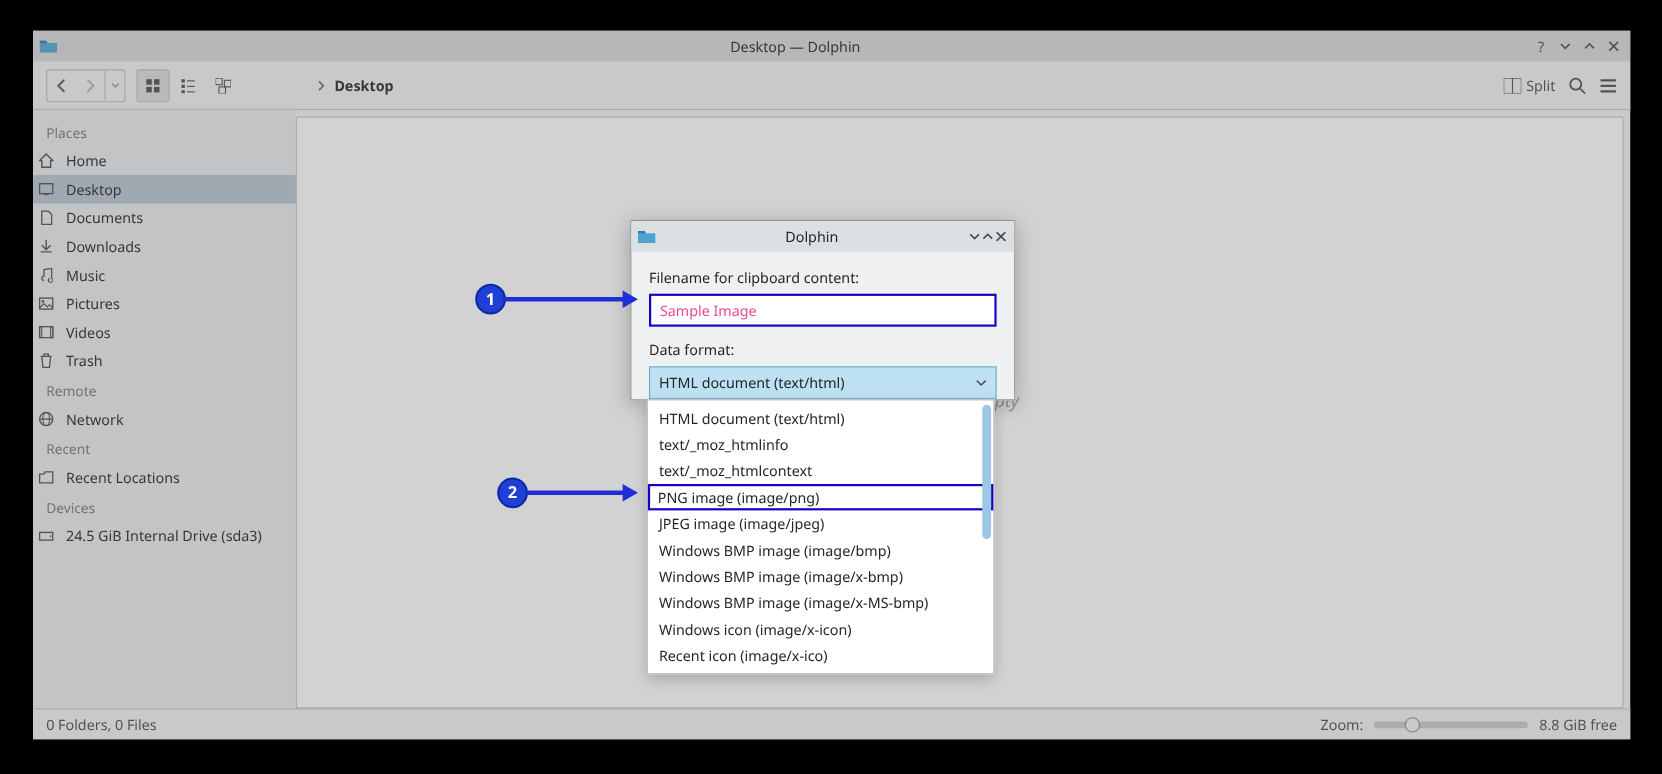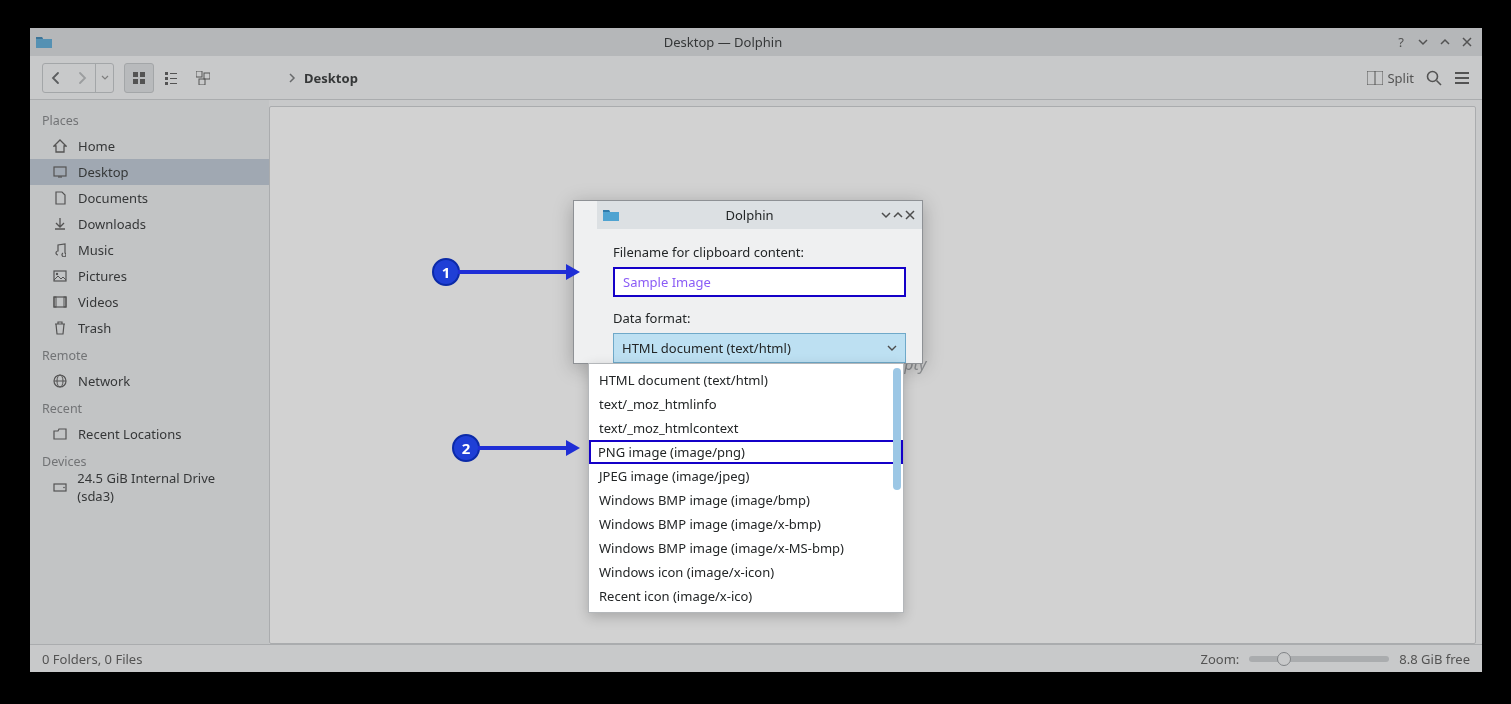--- a/index.html
+++ b/index.html
@@ -23,37 +23,37 @@
     .viewbtn.plain { border: none; }
     .breadcrumb { margin-left: 70px; display: flex; align-items: center; font-size: 13px; color: #555; gap: 8px;}
     .breadcrumb .bc-current { font-weight: bold; color: #232627; }
     .toolbar .spacer { flex: 1; }
     .tool-right { display: flex; align-items: center; gap: 12px; color: #4d4d4d; font-size: 13px; }
     .tool-right .icn { display: flex; align-items: center; gap: 4px; }
 
     .body-area { flex: 1; display: flex; min-height: 0; }
     .sidebar { width: 239px; background: #e7e9eb; padding-top: 6px; font-size: 13px; color: #232627; overflow-y: auto; }
     .sb-head { color: #76797c; font-size: 12.5px; padding: 6px 12px 4px; }
-    .sb-item { display: flex; align-items: center; padding: 4px 22px; height: 26px; gap: 10px; cursor: pointer; }
+    .sb-item { display: flex; align-items: center; padding: 4px 4px; height: 26px; gap: 10px; cursor: pointer; }
     .sb-item.selected { background: #b8c3d0; }
     .sb-item .ic { width: 16px; height: 16px; display: flex; align-items: center; justify-content: center; color: #4d4d4d; }
     .main-view { flex: 1; background: #fcfcfc; margin: 6px 6px 0 0; border: 1px solid #c5c8cb; border-radius: 2px; position: relative; }
     .empty-text { position: absolute; left: 50%; top: 48%; transform: translate(-50%,-50%); color: #9ea2a6; font-size: 16px; font-style: italic;}
     .statusbar { height: 28px; border-top: 1px solid #c5c8cb; display: flex; align-items: center; padding: 0 12px; font-size: 13px; color: #4d4d4d; background: #eff0f1;}
     .statusbar .sp { flex: 1; }
     .zoom-slider { width: 140px; height: 6px; background: linear-gradient(#c5c8cb,#c5c8cb); border-radius: 3px; margin: 0 10px; position: relative; }
     .zoom-slider .thumb { width: 14px; height: 14px; background: #eff0f1; border: 1px solid #8b8f93; border-radius: 50%; position: absolute; top: -4px; left: 20%; }
 
     
-    .dialog { position: absolute; left: 573px; top: 200px; width: 350px; background: #eff0f1; border: 1px solid #8e9195; z-index: 10; box-shadow: 0 4px 18px rgba(0,0,0,0.25); padding-left: 23px;}
+    .dialog { position: absolute; left: 573px; top: 200px; width: 350px; background: #eff0f1; border: 1px solid #8e9195; z-index: 10; box-shadow: 0 4px 18px rgba(0,0,0,0.25);}
     .dialog .dlg-title { height: 28px; background: #dce0e3; display: flex; align-items: center; padding: 0 6px; font-size: 13px; color: #232627;}
     .dialog .dlg-title .dt-text { flex: 1; text-align: center; }
     .dlg-body { padding: 14px 16px 0; font-size: 13px; color: #232627; }
     .dlg-label { margin-bottom: 6px; }
-    .dlg-input { width: 100%; height: 30px; border: 2.5px solid #1400c8; background: #fff; padding: 0 8px; font-size: 13px; color: #8b5cf6; outline: none; margin-bottom: 12px;}
+    .dlg-input { width: 100%; height: 30px; border: 2.5px solid #1400c8; background: #fff; padding: 0 8px; font-size: 13px; color: #ec4899; outline: none; margin-bottom: 12px;}
     .dlg-combo { width: 100%; height: 30px; background: #bde0f2; border: 1px solid #6fa9c9; padding: 0 8px; font-size: 13px; color: #232627; display: flex; align-items: center; justify-content: space-between;}
     .dropdown-list { position: absolute; left: 588px; top: 363px; width: 316px; background: #fff; border: 1px solid #b4b7ba; z-index: 11; box-shadow: 0 4px 12px rgba(0,0,0,0.2); padding: 4px 0;}
     .dropdown-list .dd-item { padding: 3px 10px; font-size: 13px; color: #232627; cursor: pointer; height: 24px; display: flex; align-items: center;}
     .dropdown-list .dd-item.hl { border: 2.5px solid #1400c8; padding: 0 7px;}
     .dd-scroll { position: absolute; right: 2px; top: 4px; width: 8px; height: 122px; background: #9cc7e5; border-radius: 4px;}
 
     
     .callout { position: absolute; z-index: 20; display: flex; align-items: center; }
     .callout .circle { width: 28px; height: 28px; background: #1f3fd6; border-radius: 50%; color: #fff; font-weight: bold; font-size: 15px; display: flex; align-items: center; justify-content: center; border: 2px solid #0b2aa8;}
     .callout svg { margin-left: -2px;}

